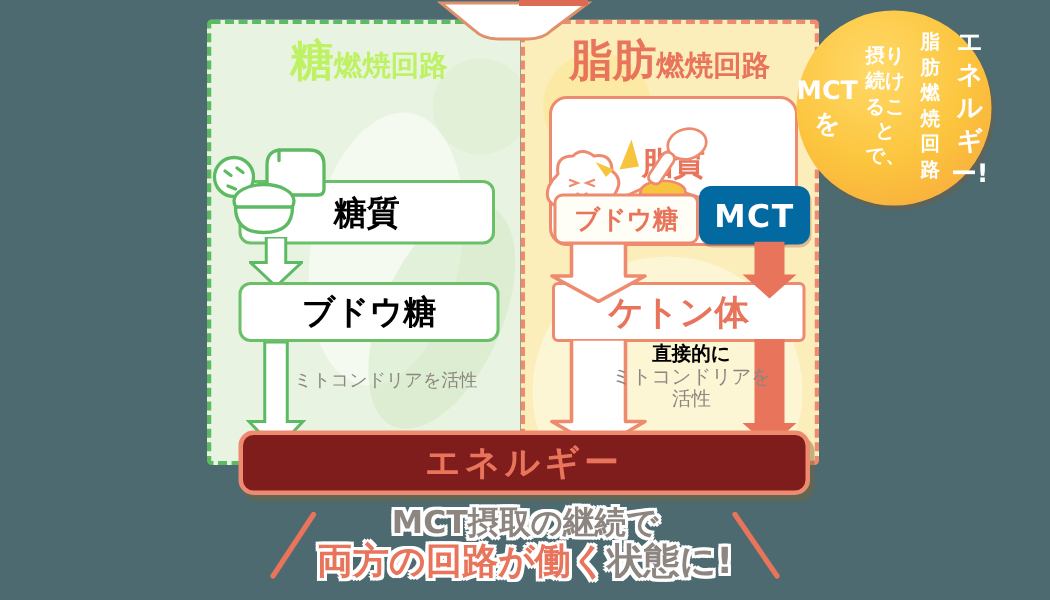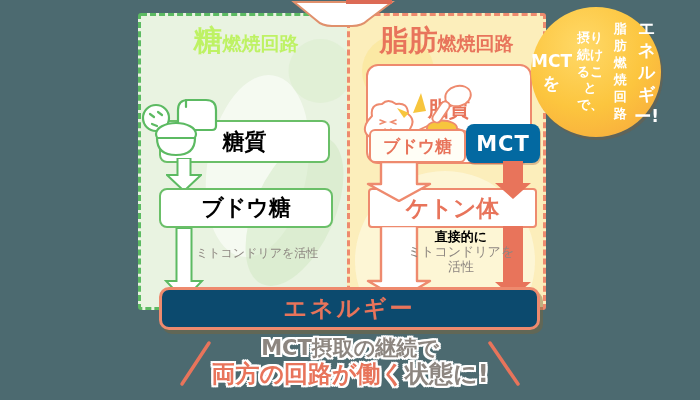--- a/index.html
+++ b/index.html
@@ -17,21 +17,21 @@
   .flowbox{position:absolute;background:#fff;box-sizing:border-box;display:flex;align-items:center;justify-content:center;font-weight:bold;}
   .greenbox{border:2px solid #6abf68;border-radius:8px;color:#000000;font-size:22px;}
   #sugar-box{left:159px;top:120px;width:171px;height:43px;}
   #glucose-box{left:159px;top:188px;width:174px;height:40px;}
   .salmonbox{border:2px solid #ee8a6e;color:#e8745b;}
   #lipid-box{position:absolute;left:366px;top:64px;width:166px;height:100px;background:#fff;border:2px solid #ee8a6e;border-radius:12px;box-sizing:border-box;}
   #lipid-title{position:absolute;left:366px;top:67px;width:166px;text-align:center;color:#e8745b;font-size:21px;font-weight:bold;margin-top:28px;}
   #stored-fat-box{left:369px;top:129px;width:97px;height:34px;border-radius:6px;font-size:17px;background:#fffef6;}
   #mct-box{position:absolute;left:466px;top:124px;width:74px;height:39px;background:#0369a1;border-radius:8px;color:#fff;font-size:21px;font-weight:bold;display:flex;align-items:center;justify-content:center;letter-spacing:1px;box-shadow:1px 2px 0 rgba(150,70,40,.3);}
   #ketone-box{left:368px;top:188px;width:169px;height:40px;border-radius:4px;font-size:23px;}
-  #energy-box{position:absolute;left:159px;top:287px;width:381px;height:43px;background:#0c4a6e;border:3px solid #ee8a6e;border-radius:10px;box-sizing:border-box;display:flex;align-items:center;justify-content:center;color:#e8745b;font-size:23px;font-weight:bold;letter-spacing:3px;box-shadow:3px 4px 0 rgba(125,100,55,.45);}
+  #energy-box{position:absolute;left:159px;top:287px;width:381px;height:43px;background:#7f1d1d;border:3px solid #ee8a6e;border-radius:10px;box-sizing:border-box;display:flex;align-items:center;justify-content:center;color:#e8745b;font-size:23px;font-weight:bold;letter-spacing:3px;box-shadow:3px 4px 0 rgba(125,100,55,.45);}
   .note{position:absolute;color:#8d8680;font-size:12px;line-height:15px;}
   #sugar-note{left:196px;top:246px;white-space:nowrap;}
   #fat-note{left:403px;top:229px;width:116px;text-align:center;font-size:13px;}
   #fat-note .accent{color:#000000;font-weight:bold;}
   .arrow{position:absolute;}
   #mct-bubble{position:absolute;left:531px;top:7px;width:130px;height:130px;border-radius:50%;background:radial-gradient(circle at 40% 30%, #ffd968 0%, #fcc53e 52%, #f7a43c 100%);box-shadow:2px 3px 0 rgba(140,85,40,.3);display:flex;flex-direction:row;align-items:center;justify-content:center;color:#fff;font-weight:bold;text-align:center;line-height:1.3;}
   #mct-bubble .b1{font-size:17px;}
   #mct-bubble .b2{font-size:13px;}
   #mct-bubble .b4{font-size:17px;}
   .footer-line{position:absolute;left:0;width:700px;text-align:center;font-weight:bold;white-space:nowrap;text-shadow:-2px -2px 0 #fff,2px -2px 0 #fff,-2px 2px 0 #fff,2px 2px 0 #fff,-2px 0 0 #fff,2px 0 0 #fff,0 -2px 0 #fff,0 2px 0 #fff;}

